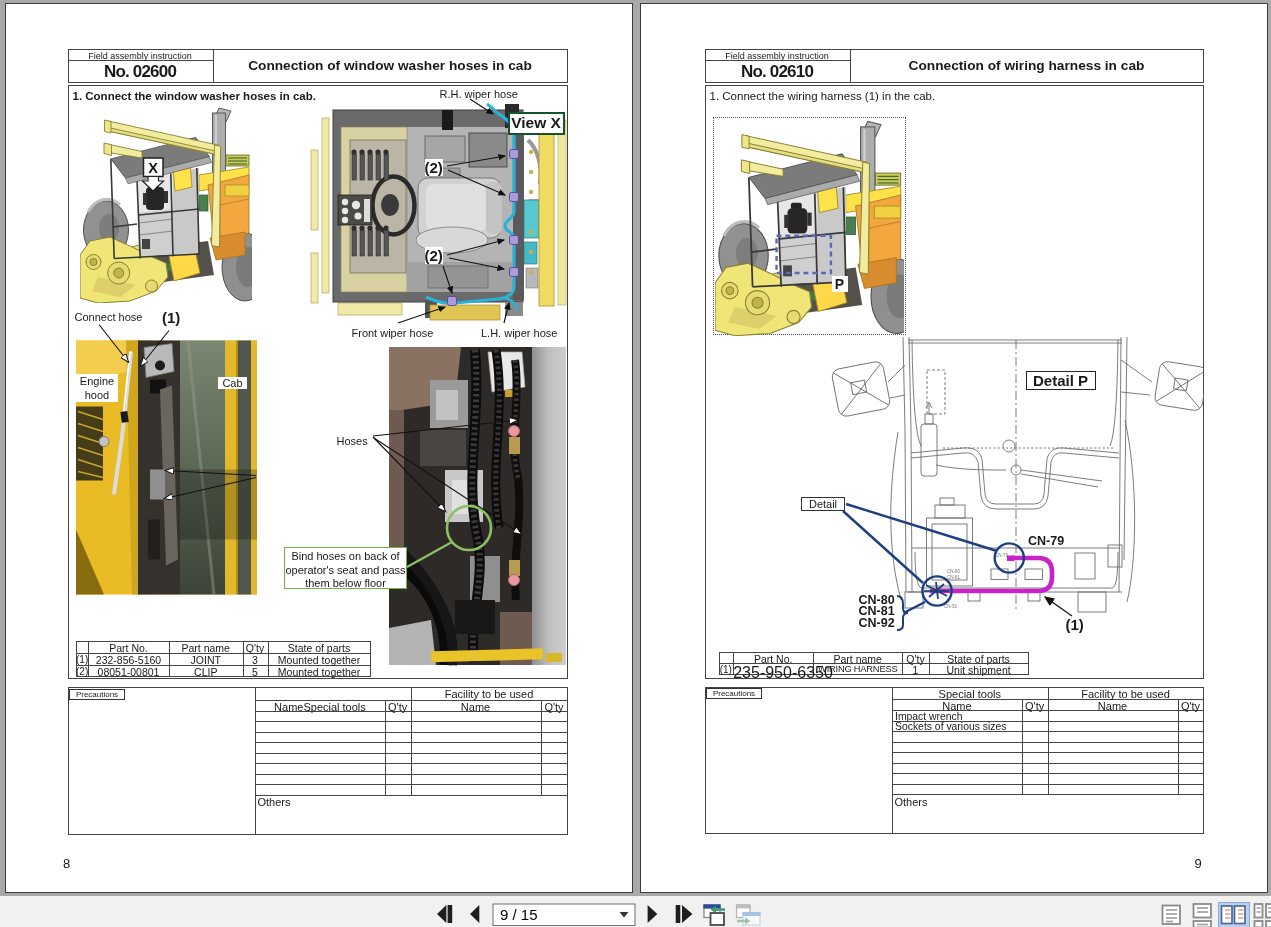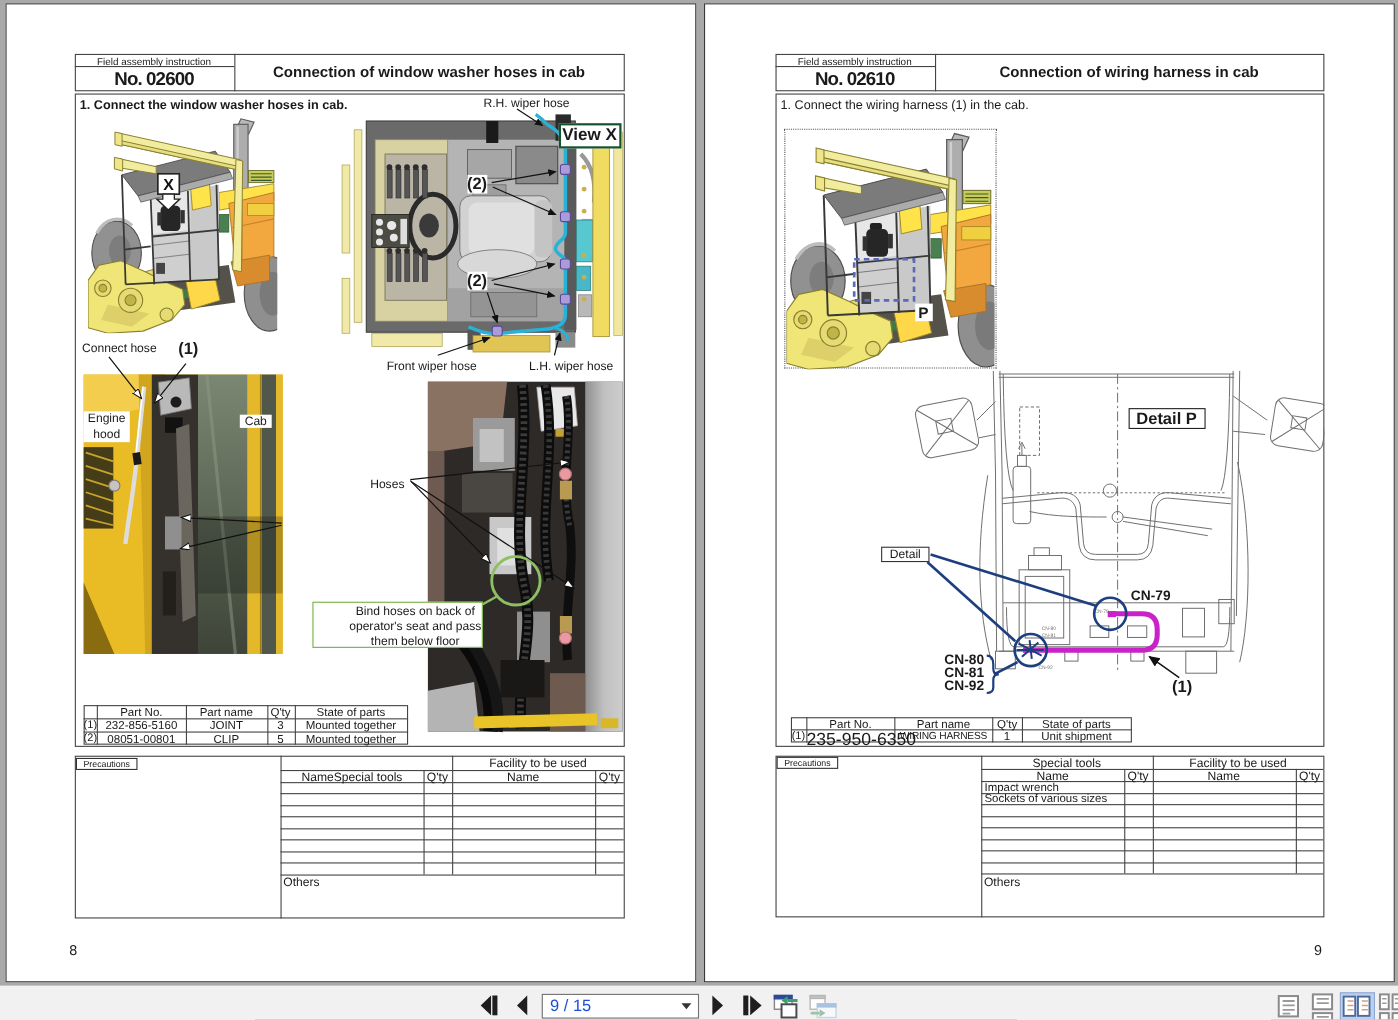--- a/index.html
+++ b/index.html
@@ -315,21 +315,21 @@
     <div class="t b" style="left:418.5px;top:155px;font-size:15px;background:#fff;">(2)</div>
     <div class="t b" style="left:418.5px;top:242.5px;font-size:15px;background:#fff;">(2)</div>
     <div class="t" style="left:345.5px;top:322.5px;font-size:11px;">Front wiper hose</div>
     <div class="t" style="left:475px;top:322.5px;font-size:11px;">L.H. wiper hose</div>
 
     <div class="t" style="left:68.5px;top:307px;font-size:11px;">Connect hose</div>
     <div class="t b" style="left:156px;top:304.5px;font-size:15px;">(1)</div>
     <div class="cell t" style="left:70px;top:370px;width:42px;font-size:11px;background:#fff;line-height:14px;">Engine<br>hood</div>
     <div class="cell t" style="left:212px;top:372.5px;width:29px;font-size:11px;background:#fff;">Cab</div>
     <div class="t" style="left:330.5px;top:431px;font-size:11px;">Hoses</div>
-    <div class="cell t" style="left:278px;top:543px;width:121px;height:38px;font-size:11px;line-height:13.5px;border:1.5px solid #74b043;background:#fff;padding-top:2px;padding-left:32px;">Bind hoses on back of<br>operator's seat and pass<br>them below floor</div>
+    <div class="cell t" style="left:278px;top:543px;width:121px;height:38px;font-size:11px;line-height:13.5px;border:1.5px solid #74b043;background:#fff;padding-top:2px;">Bind hoses on back of<br>operator's seat and pass<br>them below floor</div>
 
     <div class="abs" style="left:70px;top:637px;width:294.5px;height:36px;">
       <div class="box" style="left:0;top:0;width:294.5px;height:36px;"></div>
       <div class="vl" style="left:12px;top:0;height:36px;"></div>
       <div class="vl" style="left:93px;top:0;height:36px;"></div>
       <div class="vl" style="left:166.5px;top:0;height:36px;"></div>
       <div class="vl" style="left:191.5px;top:0;height:36px;"></div>
       <div class="hl" style="left:0;top:12px;width:294.5px;"></div>
       <div class="hl" style="left:0;top:24px;width:294.5px;"></div>
       <div class="cell t" style="left:12px;top:1px;width:81px;font-size:10.5px;">Part No.</div>
@@ -593,15 +593,15 @@
         <rect x="1254.5" y="920.5" width="8" height="6.5"></rect>
         <rect x="1266" y="920.5" width="8" height="6.5"></rect>
       </g>
       <g stroke="#9a9a9a" stroke-width="1.4">
         <line x1="1256.5" y1="907.5" x2="1260.5" y2="907.5"></line>
         <line x1="1256.5" y1="911.5" x2="1260.5" y2="911.5"></line>
         <line x1="1268" y1="907.5" x2="1271" y2="907.5"></line>
         <line x1="1268" y1="911.5" x2="1271" y2="911.5"></line>
       </g>
     </svg>
-    <div class="t" style="left:500px;top:10.5px;font-size:15px;color:#1d4ed8;">9 / 15</div>
+    <div class="t" style="left:500px;top:10.5px;font-size:15px;color:#000000;">9 / 15</div>
   </div>
 </div>
 
 </body></html>

